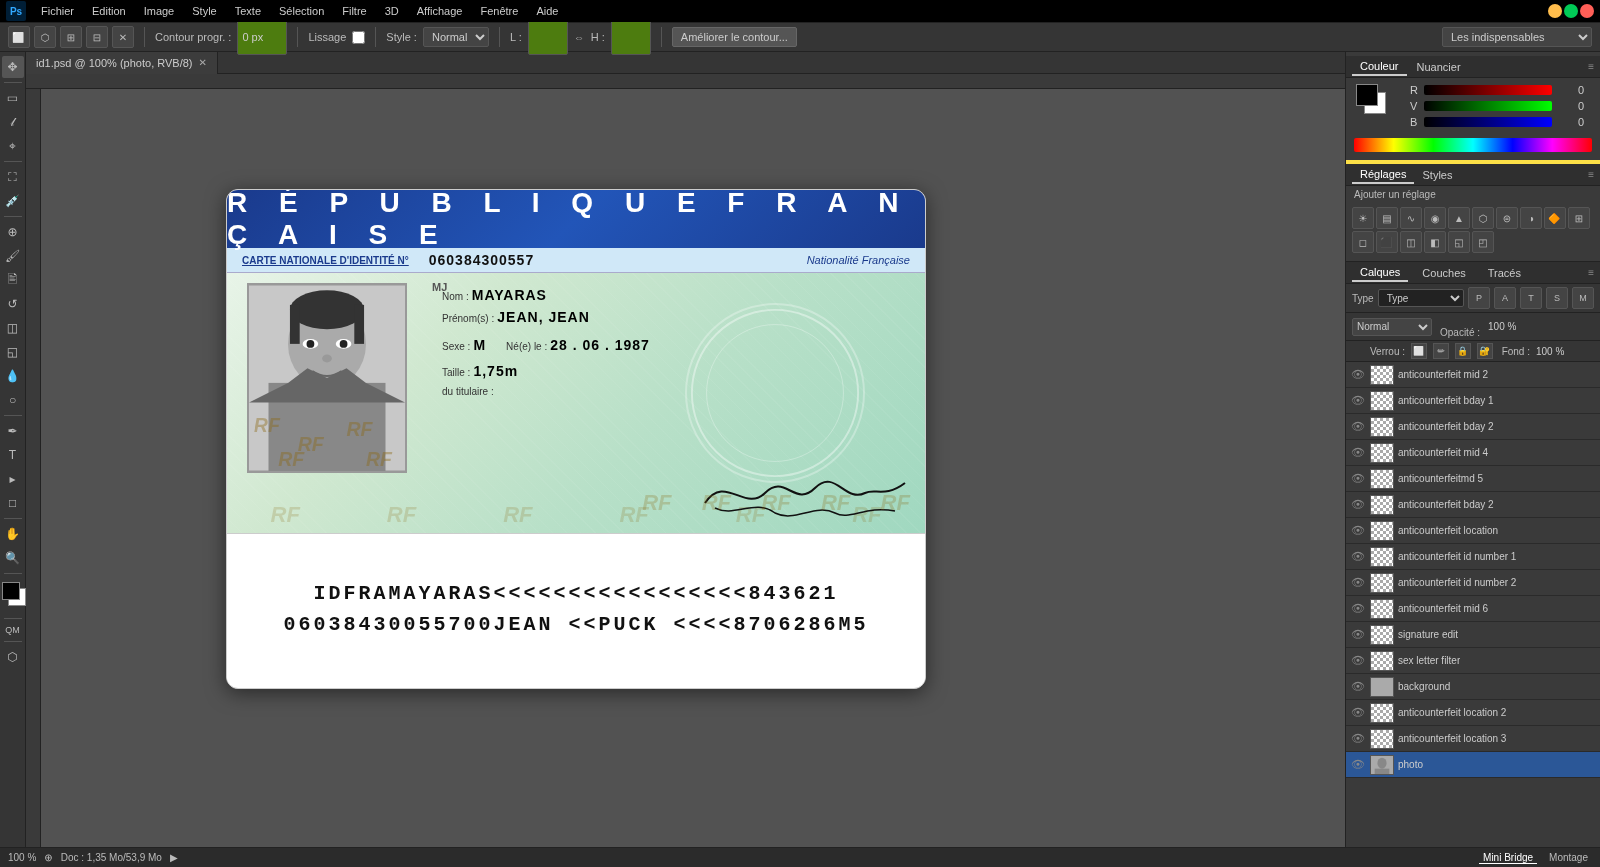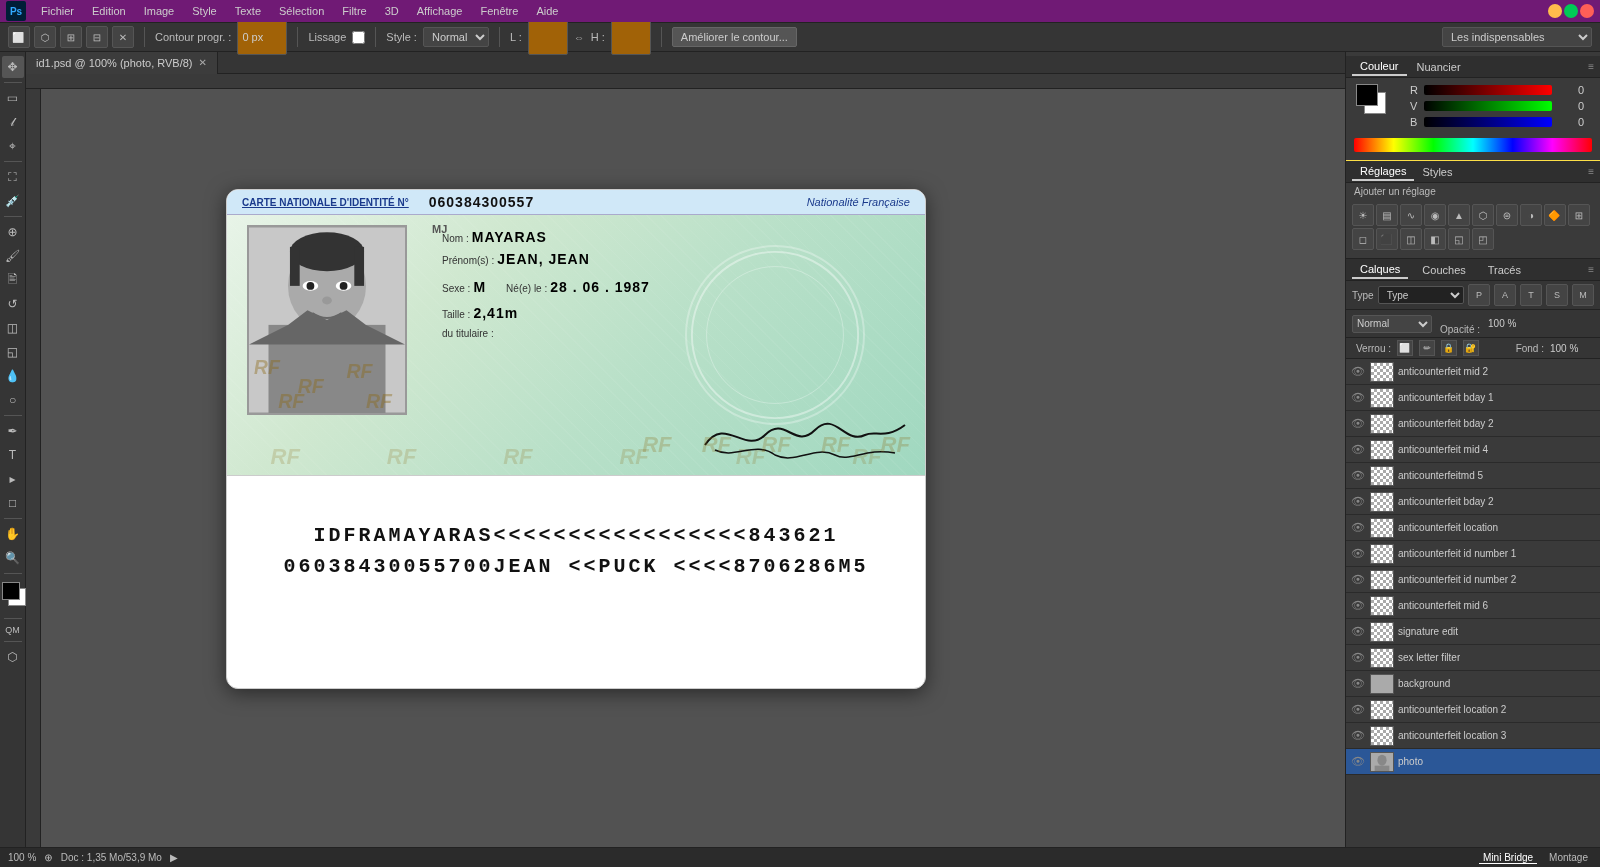--- a/index.html
+++ b/index.html
@@ -11,21 +11,21 @@
       font-size: 11px;
       color: #ccc;
       overflow: hidden;
       position: relative;
     }
 
     
     #menu-bar {
       width: 100%;
       height: 22px;
-      background: #701a75;
+      background: #000000;
       display: flex;
       align-items: center;
       padding: 0 6px;
       gap: 4px;
       position: absolute;
       top: 0; left: 0;
       z-index: 100;
     }
     .ps-logo {
       width: 20px;
@@ -90,21 +90,21 @@
       display: flex; align-items: center; justify-content: center;
       color: #bbb;
       font-size: 10px;
     }
     .toolbar-label {
       color: #bbb;
       font-size: 11px;
     }
     .toolbar-input {
       width: 50px; height: 35px;
-      background: #a16207;
+      background: #4d7c0f;
       border: 1px solid #555;
       color: #ccc;
       font-size: 11px;
       padding: 0 4px;
       border-radius: 2px;
     }
     .toolbar-select {
       height: 20px;
       background: #444;
       border: 1px solid #555;
@@ -379,21 +379,21 @@
       width: 255px;
       bottom: 20px;
       background: #3a3a3a;
       border-left: 1px solid #222;
       overflow: hidden;
       z-index: 90;
     }
 
     
     #color-section {
-      border-bottom: 1px solid #fde047;
+      border-bottom: 4px solid #fde047;
       padding: 4px 0;
     }
     .panel-tab-bar {
       display: flex;
       align-items: center;
       background: #2f2f2f;
       border-bottom: 1px solid #222;
       padding: 0 6px;
       height: 22px;
       gap: 2px;
@@ -553,21 +553,21 @@
     .opacity-label {
       font-size: 10px; color: #bbb; margin-top: 12px;
     }
     .opacity-val {
       font-size: 10px; color: #ccc;
       width: 40px;
     }
     .calques-lock-bar {
       display: flex;
       align-items: center;
-      padding: 2px 10px;
+      padding: 2px 24px;
       gap: 6px;
       background: #353535;
       border-bottom: 1px solid #222;
     }
     .lock-label { font-size: 10px; color: #bbb; }
     .lock-btn {
       width: 16px; height: 16px;
       background: #444;
       border: 1px solid #555;
       display: flex; align-items: center; justify-content: center;
@@ -799,20 +799,23 @@
     <span>id1.psd @ 100% (photo, RVB/8)</span>
     <span class="tab-close">✕</span>
   </div>
 </div>
 
 <div id="canvas-area" style="top:89px;">
 
   <div id="id-card-wrapper">
     <div id="id-card">
 
+      <div class="card-header">
+        <span class="card-title">R É P U B L I Q U E     F R A N Ç A I S E</span>
+      </div>
 
       <div class="card-id-line">
         <span class="card-id-label">CARTE NATIONALE D'IDENTITÉ N°</span>
         <span class="card-id-num">060384300557</span>
         <span class="card-nationalite">Nationalité Française</span>
       </div>
 
       <div class="card-body" style="height:260px;">
 
         <span style="position:absolute;top:8px;left:205px;font-size:11px;color:#555;font-weight:bold;z-index:10;">MJ</span>
@@ -880,21 +883,21 @@
             </div>
             <div class="card-field">
               <span class="card-field-label">Né(e) le :</span>
               <span class="card-field-value">28 . 06 . 1987</span>
             </div>
           </div>
 
 
           <div class="card-field" style="margin-top:4px;">
             <span class="card-field-label">Taille :</span>
-            <span class="card-field-value">2,41m</span>
+            <span class="card-field-value">1,75m</span>
           </div>
 
           <div class="card-field" style="margin-top:4px;">
             <div>
               <span class="card-field-label">du titulaire :</span>
             </div>
           </div>
 
           <div style="position:absolute;bottom:10px;right:10px;width:220px;height:60px;">
             <svg viewBox="0 0 220 60" width="220" height="60">

